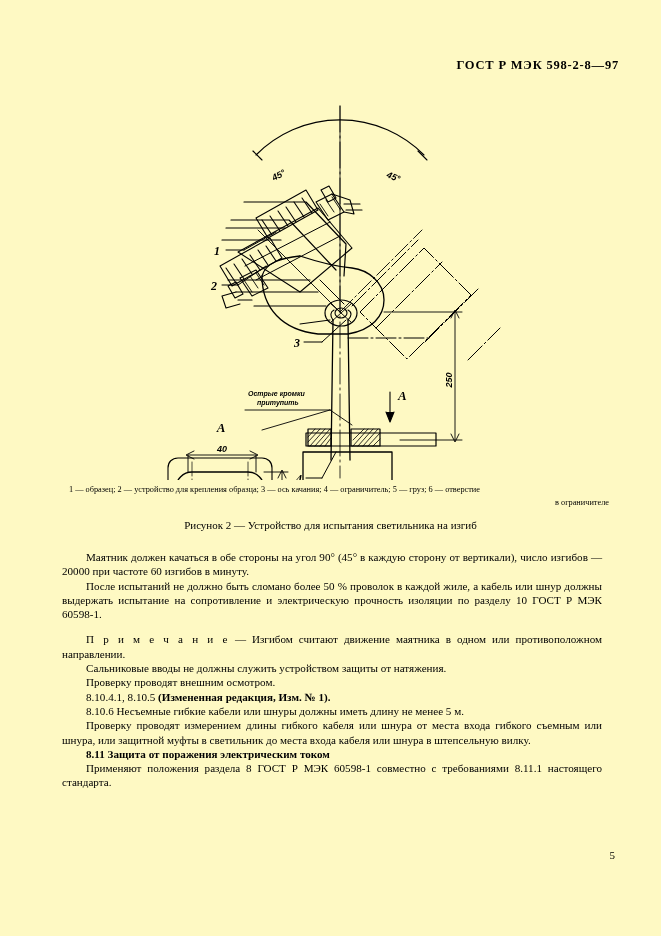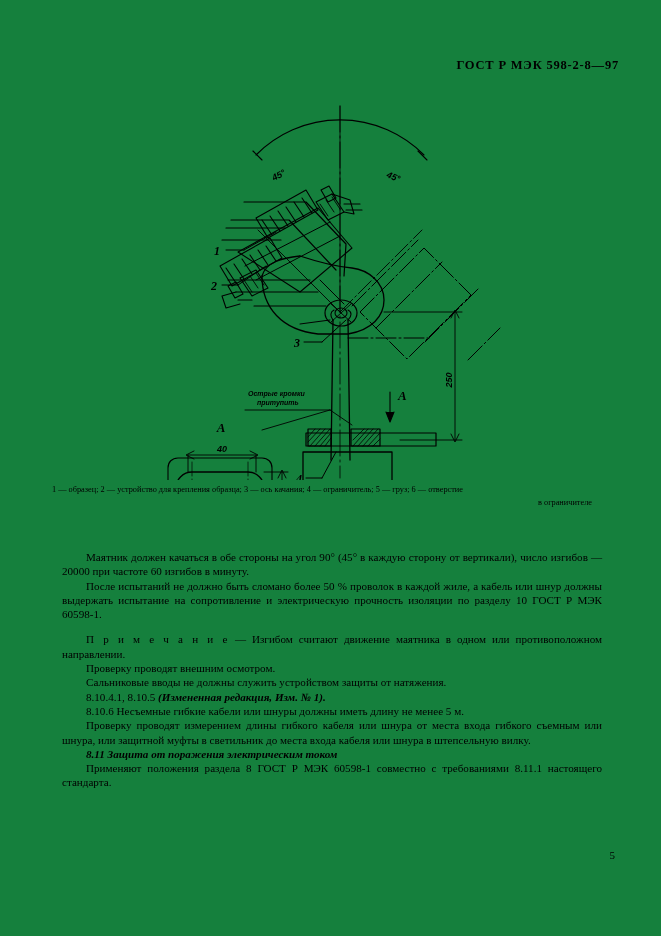--- a/index.html
+++ b/index.html
@@ -8,21 +8,21 @@
     background: #ffffff;
   }
   body {
     font-family: "Liberation Serif", "DejaVu Serif", serif;
     color: #000000;
   }
   #page {
     position: relative;
     width: 661px;
     height: 936px;
-    background: #15803d;
+    background: #fef9c3;
     overflow: hidden;
   }
 
   
   .doc-header {
     position: absolute;
     top: 58px;
     right: 42px;
     font-family: "Liberation Serif", "DejaVu Serif", serif;
     font-weight: bold;
@@ -37,21 +37,21 @@
     top: 80px;
     left: 0;
     width: 661px;
     height: 400px;
   }
   .figure-area svg { display: block; }
 
   .fig-legend {
     position: absolute;
     top: 484px;
-    left: 52px;
+    left: 69px;
     width: 540px;
     font-size: 8.3px;
     line-height: 1.55;
     text-align: justify;
   }
   .fig-legend .ln2 { text-align: right; }
 
   .fig-caption {
     position: absolute;
     top: 519px;
@@ -69,21 +69,21 @@
     width: 540px;
     font-size: 11.1px;
     line-height: 1.29;
   }
   .body-text p {
     margin: 0;
     text-align: justify;
     text-indent: 24px;
   }
   .body-text p.gap { margin-top: 11px; }
-  .body-text b { font-weight: bold; font-style: italic; }
+  .body-text b { font-weight: bold; }
   .sp-note { letter-spacing: 1.6px; margin-top: 40px; }
 
   .page-number {
     position: absolute;
     top: 849px;
     right: 46px;
     font-size: 11px;
   }
 
   
@@ -336,30 +336,31 @@
       <text class="fg-note" x="248" y="316">Острые кромки</text>
       <text class="fg-note" x="257" y="325">притупить</text>
     </svg>
   </div>
 
   <div class="fig-legend">
     <div class="ln1">1 — образец; 2 — устройство для крепления образца; 3 — ось качания; 4 — ограничитель; 5 — груз; 6 — отверстие</div>
     <div class="ln2">в ограничителе</div>
   </div>
 
+  <div class="fig-caption">Рисунок 2 — Устройство для испытания светильника на изгиб</div>
 
   <div class="body-text">
 
     <p>Маятник должен качаться в обе стороны на угол 90° (45° в каждую сторону от вертикали), число изгибов — 20000 при частоте 60 изгибов в минуту.</p>
     <p>После испытаний не должно быть сломано более 50 % проволок в каждой жиле, а кабель или шнур должны выдержать испытание на сопротивление и электрическую прочность изоляции по разделу 10 ГОСТ Р МЭК 60598-1.</p>
 
     <p class="gap"><span class="sp-note">П р и м е ч а н и е</span><span> — Изгибом считают движение маятника в одном или противоположном направлении.</span></p>
 
+    <p>Сальниковые вводы не должны служить устройством защиты от натяжения.</p>
     <p>Проверку проводят внешним осмотром.</p>
-    <p>Сальниковые вводы не должны служить устройством защиты от натяжения.</p>
 
     <p><span>8.10.4.1, 8.10.5 </span><b>(Измененная редакция, Изм. № 1).</b></p>
 
     <p>8.10.6  Несъемные гибкие кабели или шнуры должны иметь длину не менее 5 м.</p>
     <p>Проверку проводят измерением длины гибкого кабеля или шнура от места входа гибкого съемным или шнура, или защитной муфты в светильник до места входа кабеля или шнура в штепсельную вилку.</p>
 
     <p><b>8.11  Защита от поражения электрическим током</b></p>
 
     <p>Применяют положения раздела 8 ГОСТ Р МЭК 60598-1 совместно с требованиями 8.11.1 настоящего стандарта.</p>
   </div>

